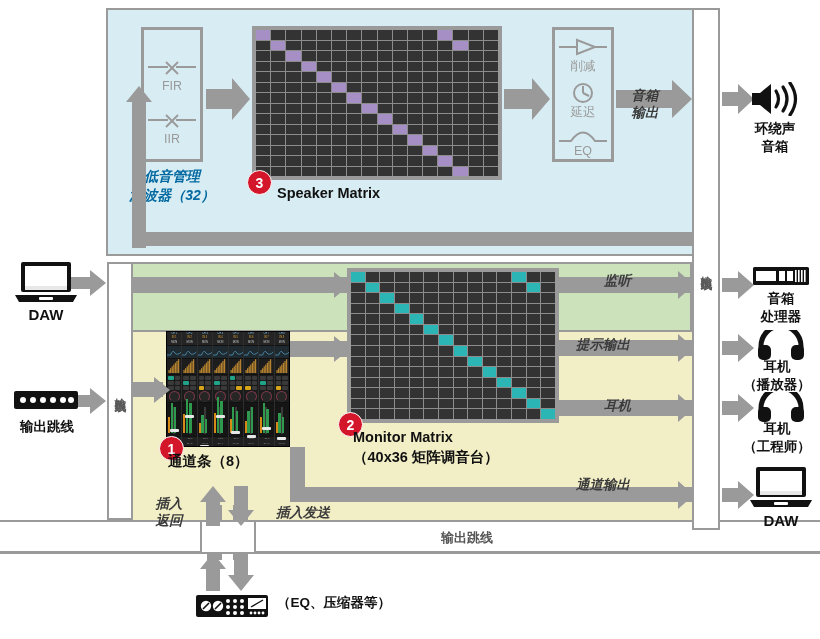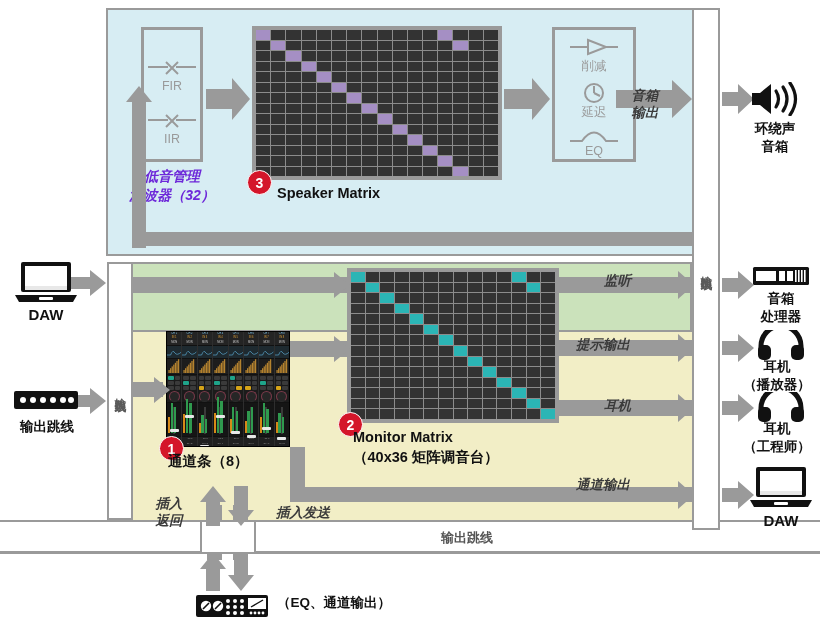--- a/index.html
+++ b/index.html
@@ -27,21 +27,21 @@
   
   .bar{position:absolute;background:#9a9a9a;}
 
   
   .arrow{position:absolute;}
   .arrow svg{display:block;}
 
   
   .procbox{position:absolute;border:3px solid #9a9a9a;background:transparent;box-sizing:border-box;}
   .proclabel{position:absolute;text-align:center;font-weight:bold;font-style:italic;
-             font-size:14px;line-height:1.35;color:#6d28d9;white-space:nowrap;}
+             font-size:14px;line-height:1.35;color:#0369a1;white-space:nowrap;}
   .proc-inner{position:absolute;width:100%;text-align:center;color:#9a9a9a;
               font-size:12.5px;font-weight:normal;}
 
   
   .matrix{position:absolute;background:#9a9a9a;padding:4px;box-sizing:border-box;}
   .mgrid{display:grid;gap:1px;background:#8c8c8c;width:100%;height:100%;}
   .mcell{background:#333333;}
   .mcell.on-sp{background:#a58fc4;}
   .mcell.on-mn{background:#2bb5b5;}
   .mtitle{position:absolute;text-align:left;font-weight:bold;font-size:14.5px;
@@ -396,21 +396,21 @@
         <div class="mcell on-sp"></div>
         <div class="mcell"></div>
         <div class="mcell"></div>
       </div>
   </div>
   <div class="badge" style="left:247px; top:170px;">3</div>
   <div class="mtitle" style="left:277px; top:184px; width:200px;">
     <div>Speaker Matrix</div>
   </div>
 
-  <div class="procbox" style="left:552px; top:27px; width:84px; height:135px;">
+  <div class="procbox" style="left:552px; top:27px; width:62px; height:135px;">
     <div class="proc-inner" style="top:8px;">
       <svg width="52" height="20" viewBox="0 0 52 20" style="display:block;margin:0 auto;">
         <line x1="2" y1="9" x2="20" y2="9" stroke="#9a9a9a" stroke-width="2"></line>
         <polygon points="20,2 38,9 20,16" fill="none" stroke="#9a9a9a" stroke-width="2"></polygon>
         <line x1="38" y1="9" x2="50" y2="9" stroke="#9a9a9a" stroke-width="2"></line>
       </svg>
       <div>削减</div>
     </div>
     <div class="proc-inner" style="top:52px;">
       <svg width="52" height="22" viewBox="0 0 52 22" style="display:block;margin:0 auto;">
@@ -1278,16 +1278,16 @@
         <circle cx="47" cy="19" r="2" fill="#fff"></circle>
       <rect x="53" y="4" width="18" height="11" fill="#fff"></rect>
       <line x1="56" y1="13" x2="68" y2="6" stroke="#111" stroke-width="1.4"></line>
       <circle cx="56" cy="19" r="1.4" fill="#fff"></circle>
         <circle cx="60" cy="19" r="1.4" fill="#fff"></circle>
       <circle cx="64" cy="19" r="1.4" fill="#fff"></circle>
         <circle cx="68" cy="19" r="1.4" fill="#fff"></circle>
     </svg>
   </div>
   <div class="devlabel" style="left:277px; top:594px; width:200px; text-align:left;">
-    <div>（EQ、通道输出）</div>
+    <div>（EQ、压缩器等）</div>
   </div>
 
 </div>
 
 </body></html>

